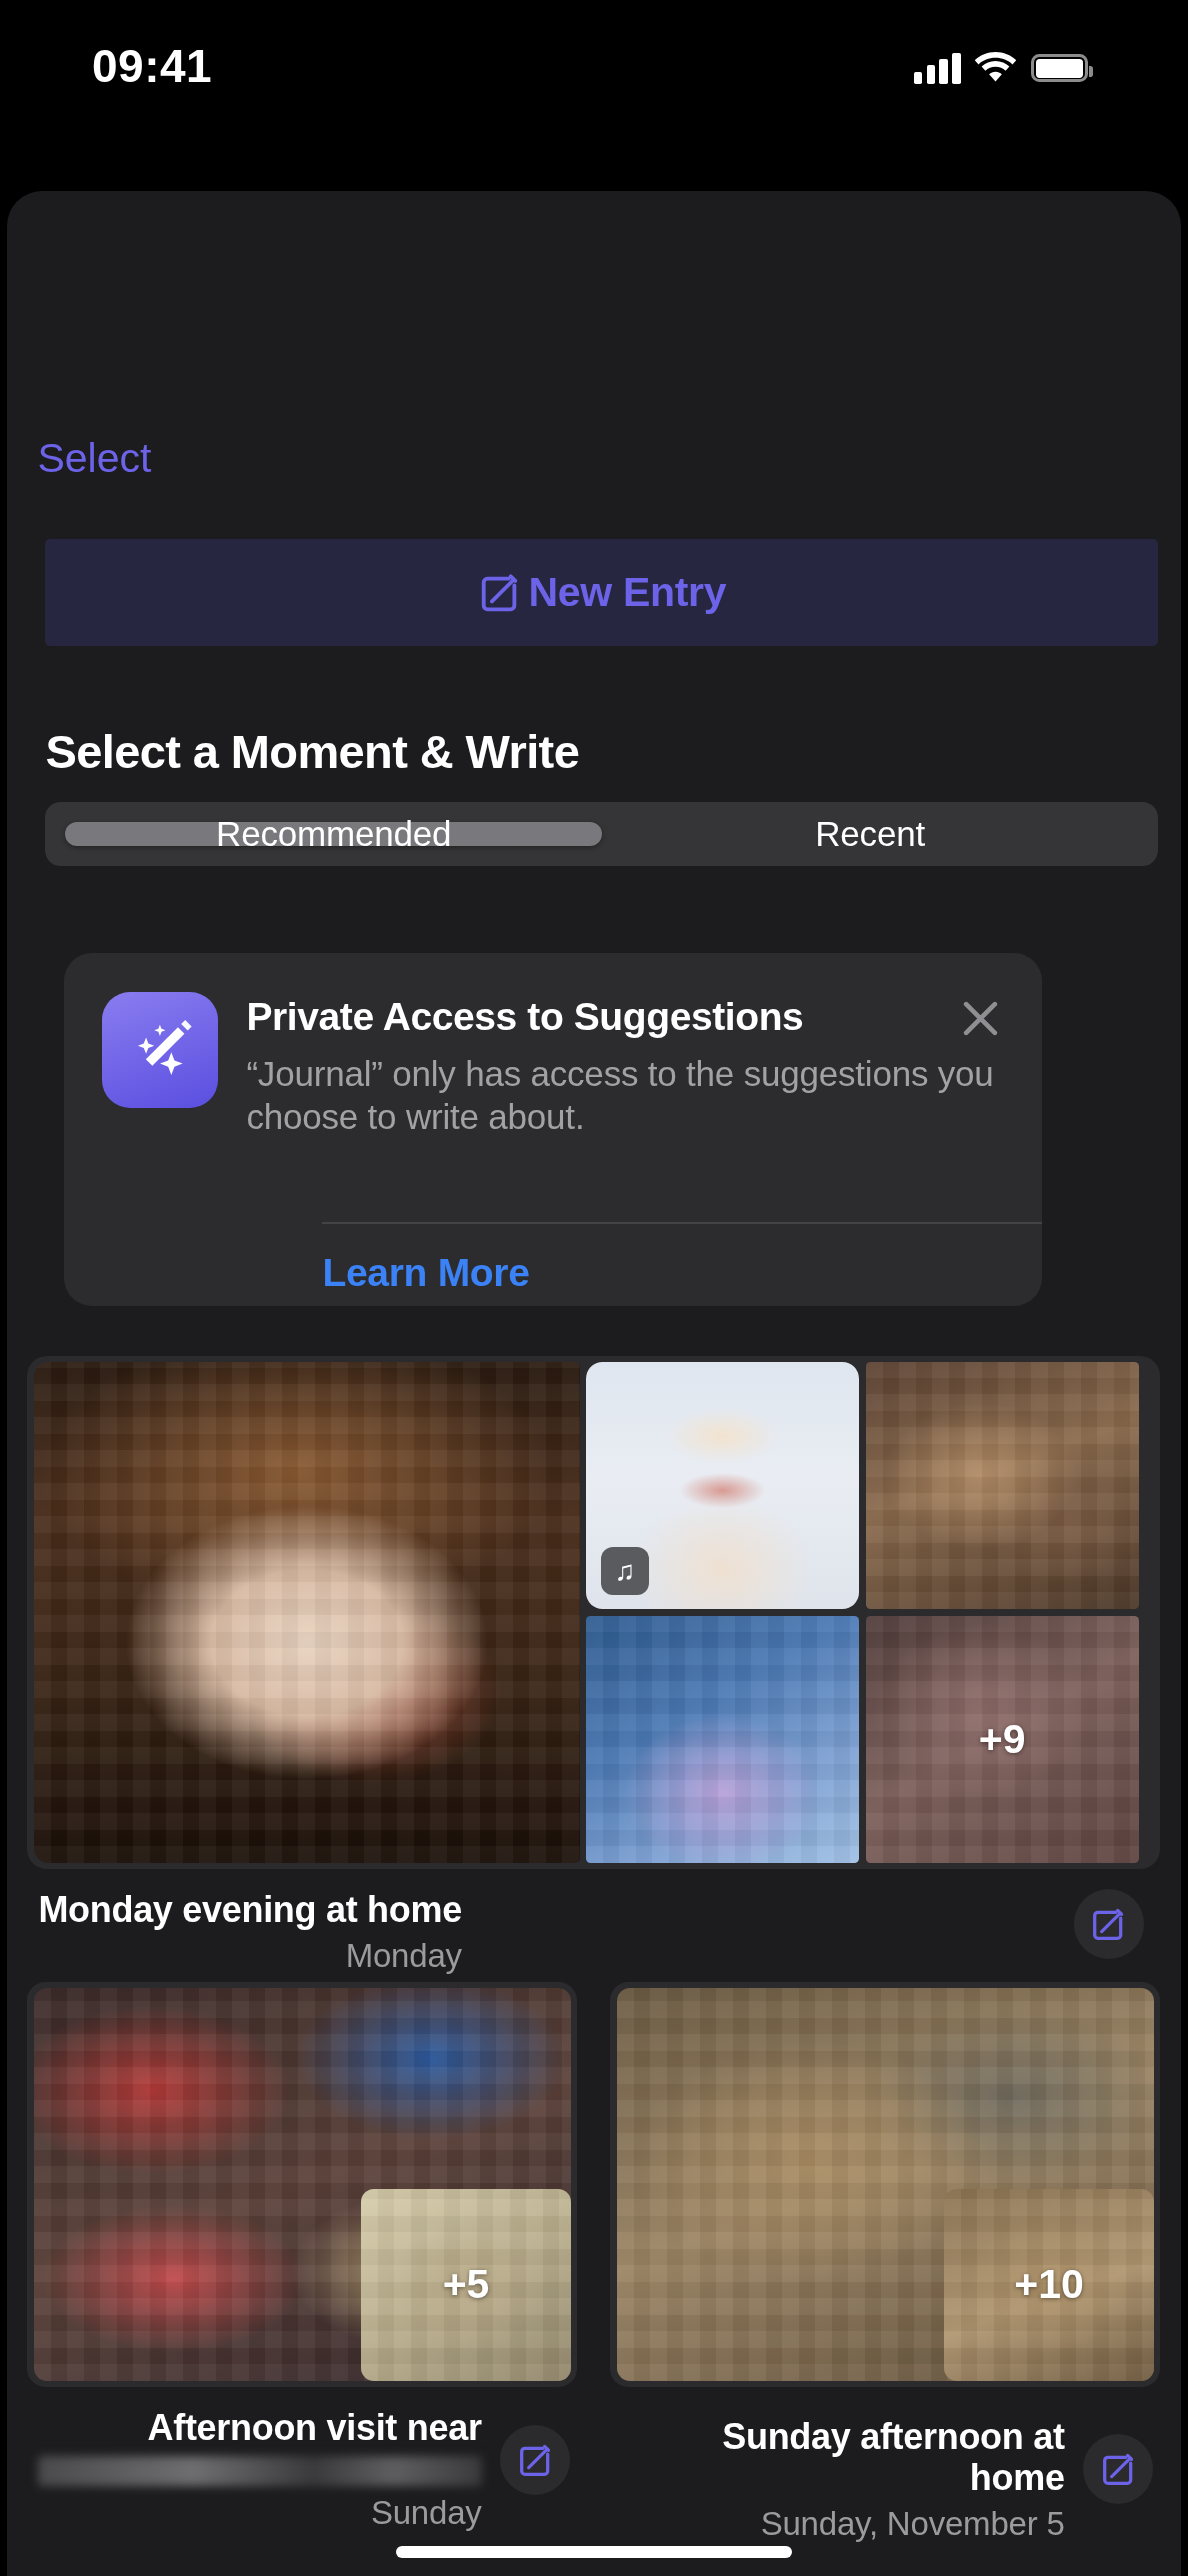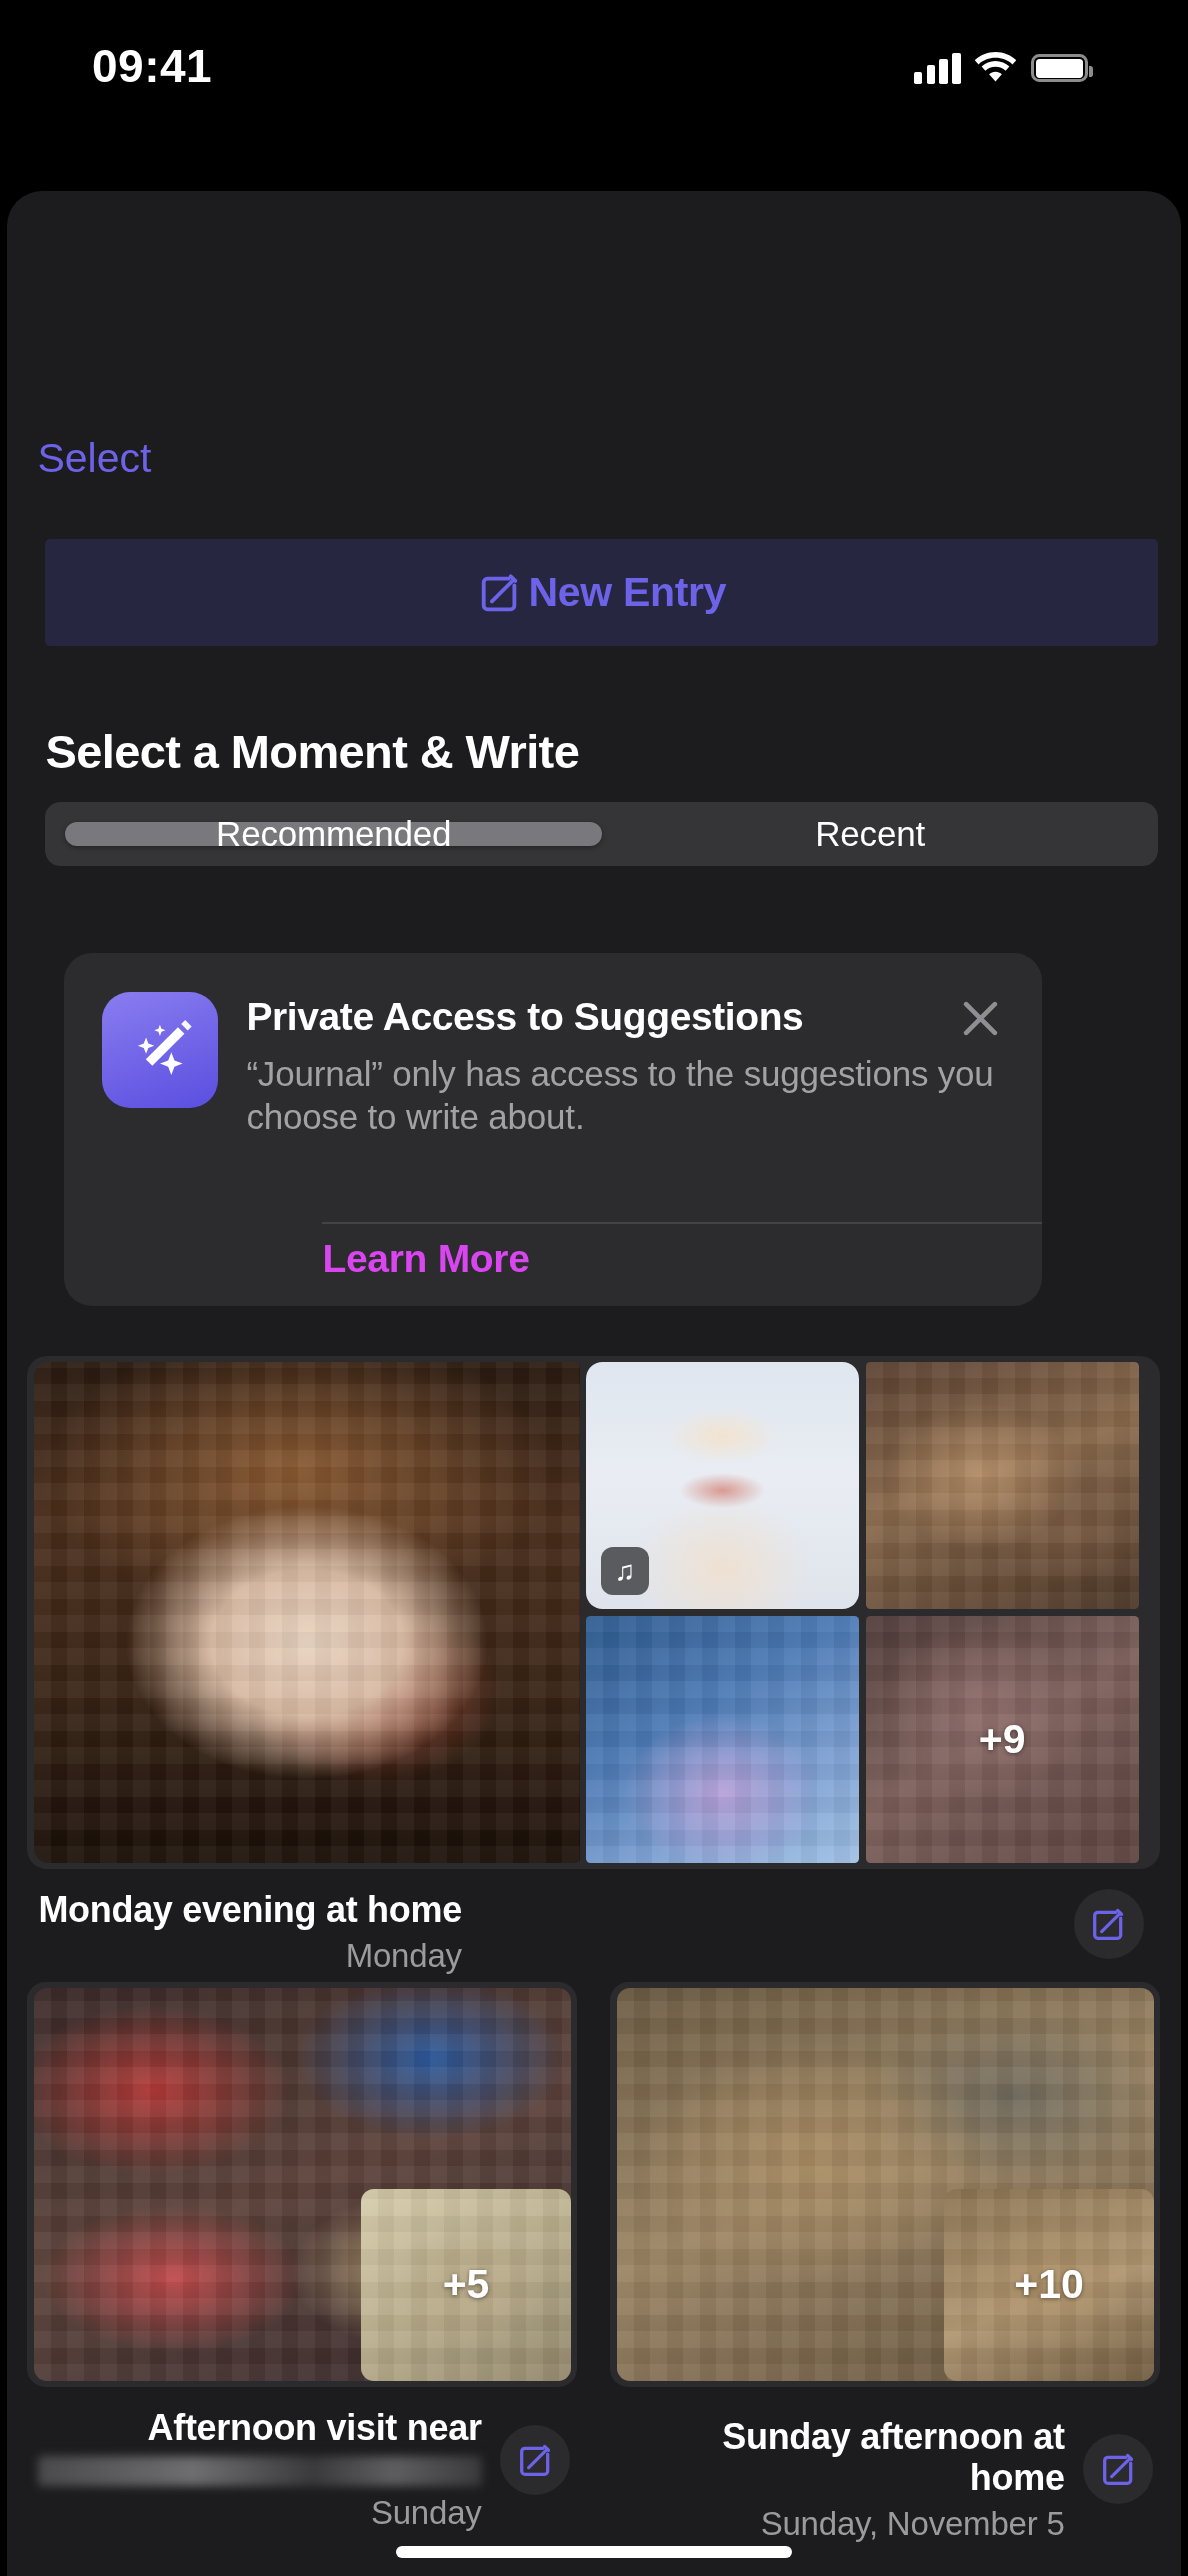--- a/index.html
+++ b/index.html
@@ -135,22 +135,22 @@
   #pa-close {
     position: absolute; top: 39px; right: 35px;
     width: 53px; height: 53px;
     background: none; border: none; padding: 0;
   }
   #pa-divider {
     position: absolute; left: 258px; right: 0; top: 269px;
     height: 1.8px; background: rgba(255,255,255,.11);
   }
   #learn-more-link {
-    position: absolute; left: 258px; top: 284px;
-    font-size: 39px; font-weight: 700; color: #d946ef;
+    position: absolute; left: 258px; top: 298px;
+    font-size: 39px; font-weight: 700; color: #3b82f6;
     letter-spacing: -0.3px;
     background: none; border: none; padding: 0; font-family: inherit;
   }
 
   
   .sug-card { position: absolute; }
   .grid-frame {
     background: #2b2b2d;
     border-radius: 20px;
     padding: 6.4px;

